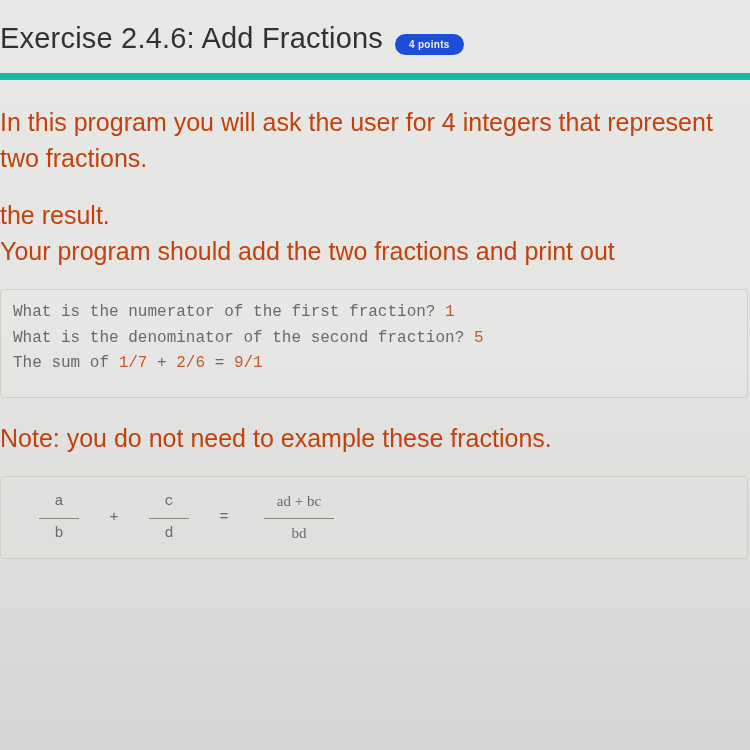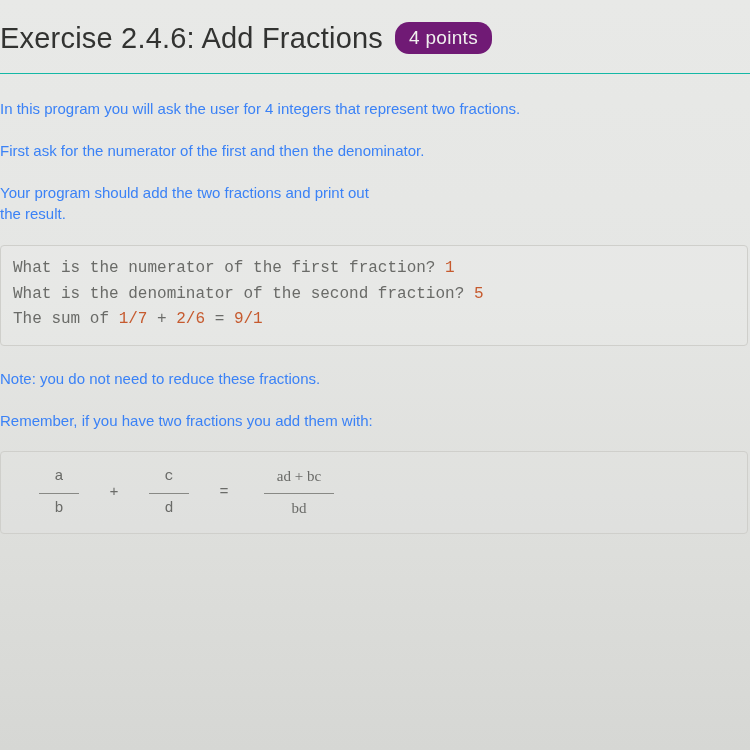--- a/index.html
+++ b/index.html
@@ -7,55 +7,55 @@
     width: 750px;
     height: 750px;
     background: linear-gradient(180deg, #e8e9e7 0%, #e5e6e4 40%, #dedfdc 70%, #d6d7d4 100%);
     font-family: -apple-system, BlinkMacSystemFont, "Segoe UI", Arial, sans-serif;
     color: #3a3b39;
     overflow: hidden;
     padding: 0 0 0 0;
   }
   .header {
     padding: 22px 0 18px 0;
-    border-bottom: 1px solid #14b8a6;
+    border-bottom: 7px solid #14b8a6;
     display: flex;
-    align-items: flex-start;
+    align-items: flex-end;
     gap: 12px;
   }
   .title {
     font-size: 29px;
     font-weight: 400;
     color: #323331;
     letter-spacing: 0.2px;
   }
   .badge {
-    background: #701a75;
+    background: #1d4ed8;
     color: #f0f0ee;
-    font-size: 19px;
-    font-weight: 400;
+    font-size: 10px;
+    font-weight: 700;
     padding: 5px 14px;
     border-radius: 14px;
     letter-spacing: 0.3px;
   }
   .content {
     padding: 24px 2px 0 0;
   }
   .para {
-    font-size: 15px;
+    font-size: 25px;
     line-height: 1.45;
-    color: #3b82f6;
+    color: #c2410c;
     margin-bottom: 20px;
     font-weight: 400;
   }
   .codeblock {
     border: 1px solid #cfcfcb;
     background: rgba(255,255,255,0.08);
     border-radius: 4px;
-    padding: 10px 12px 12px 12px;
+    padding: 10px 12px 20px 12px;
     margin: 8px 0 22px 0;
     font-family: "Courier New", Courier, monospace;
     font-size: 16px;
     line-height: 1.6;
     color: #6a6b68;
   }
   .codeline { white-space: pre; }
   .num { color: #c65a2e; }
   .formula {
     border: 1px solid #cfcfcb;
@@ -92,37 +92,35 @@
 <div class="header">
   <span class="title">Exercise 2.4.6: Add Fractions</span>
   <span class="badge">4 points</span>
 </div>
 
 <div class="content">
 
   <p class="para">In this program you will ask the user for 4 integers that represent two fractions.</p>
 
   <div class="para">
-    <div>First ask for the numerator of the first and then the denominator.</div>
   </div>
 
   <div class="para">
+    <div>the result.</div>
     <div>Your program should add the two fractions and print out</div>
-    <div>the result.</div>
   </div>
 
 
   <div class="codeblock">
     <div class="codeline"><span>What is the numerator of the first fraction? </span><span class="num">1</span></div>
     <div class="codeline"><span>What is the denominator of the second fraction? </span><span class="num">5</span></div>
     <div class="codeline"><span>The sum of </span><span class="num">1/7</span><span> + </span><span class="num">2/6</span><span> = </span><span class="num">9/1</span></div>
   </div>
 
-  <p class="para">Note: you do not need to reduce these fractions.</p>
-  <p class="para">Remember, if you have two fractions you add them with:</p>
+  <p class="para">Note: you do not need to example these fractions.</p>
 
   <div class="formula">
     <div class="frow">
       <div class="frac">
         <div class="top">a</div>
         <div class="bar"></div>
         <div class="bot">b</div>
       </div>
       <div class="op">+</div>
       <div class="frac">

